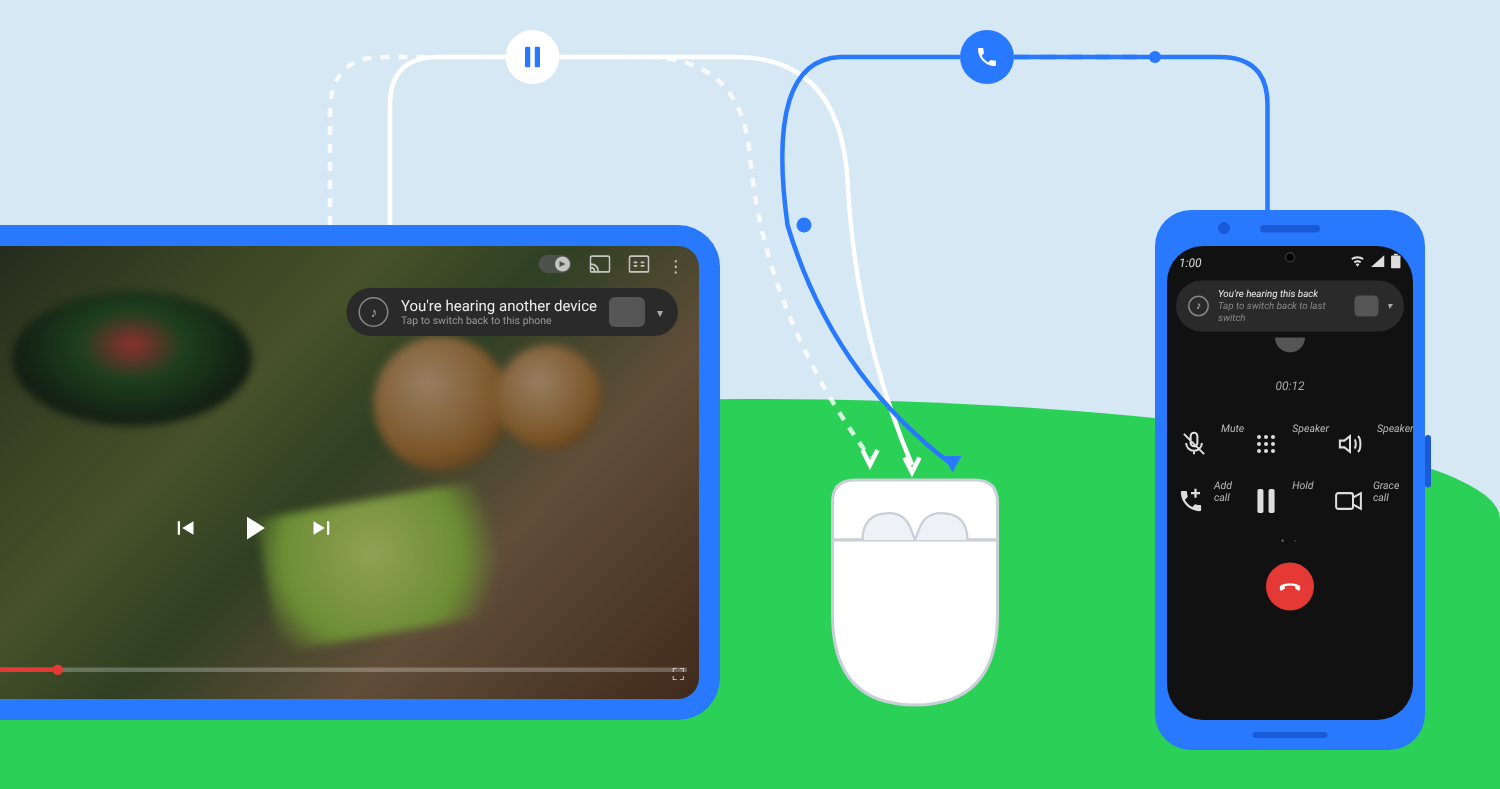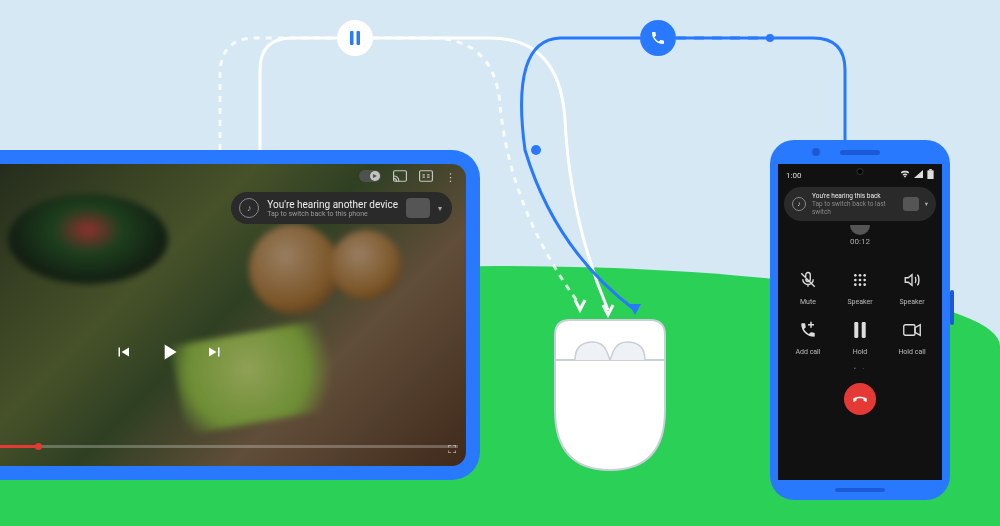--- a/index.html
+++ b/index.html
@@ -115,49 +115,50 @@
     content:''; position:absolute; left:50%; transform:translateX(-50%);
     background:#1a5ad6; border-radius:3px;
   }
   .phone::before { top:10px; width:40px; height:5px; }
   .phone::after { bottom:8px; width:50px; height:4px; }
   .pwr-btn { position:absolute; right:-4px; top:150px; width:4px; height:35px; background:#1a5ad6; border-radius:2px; }
   .cam-dot { position:absolute; left:42px; top:8px; width:8px; height:8px; border-radius:50%; background:#1a5ad6; }
   .phone-screen {
     width:100%; height:100%;
     background:#111;
-    border-radius:0;
+    border-radius:24px;
     position:relative;
     overflow:hidden;
     color:#fff;
+    font-style:italic;
   }
   .statusbar {
     display:flex; justify-content:space-between; align-items:center;
     padding: 5px 8px 2px; font-size:8px; color:#ddd;
   }
   .statusbar .right { display:flex; gap:4px; align-items:center; }
   .punchhole { position:absolute; left:50%; top:4px; transform:translateX(-50%); width:7px; height:7px; border-radius:50%; background:#000; border:1px solid #333; }
   .phone-toast {
     margin: 4px 6px;
     background:#2a2a2a; border-radius:18px;
     padding:5px 8px;
     display:flex; align-items:center; gap:6px;
     font-size:6.5px; color:#ccc;
   }
   .phone-toast .circ { width:14px; height:14px; border-radius:50%; border:1px solid #888; display:flex; align-items:center; justify-content:center; font-size:7px; }
   .phone-toast .thumb { width:16px; height:14px; background:#555; border-radius:3px; }
   .avatar { width:20px; height:10px; border-radius: 0 0 20px 20px; background:#555; margin:2px auto 0; }
   .caller-name { text-align:center; font-size:16px; font-weight:400; margin-top:6px; }
-  .call-time { text-align:center; font-size:8px; color:#aaa; margin-top:2px; }
+  .call-time { text-align:center; font-size:8px; color:#aaa; margin-top:18px; }
   .call-grid {
     display:grid; grid-template-columns: repeat(3,1fr);
     gap: 10px 0;
     margin: 20px 4px 0;
   }
-  .call-btn { display:flex; flex-direction:column; align-items:center; gap:4px; }
+  .call-btn { display:flex; flex-direction:row; align-items:flex-start; gap:4px; }
   .call-btn .ico { width:28px; height:28px; display:flex; align-items:center; justify-content:center; color:#e5e5e5; }
   .call-btn .lbl { font-size:7px; color:#bbb; }
   .indicator-dots { text-align:center; margin-top:8px; color:#666; font-size:8px; letter-spacing:2px; }
   .end-call {
     width:32px; height:32px; border-radius:50%; background:#e53935;
     margin: 10px auto 0;
     display:flex; align-items:center; justify-content:center;
   }
 </style>
 </head>
@@ -356,21 +357,21 @@
           </div>
         <div class="lbl">Hold</div>
       </div>
       <div class="call-btn">
         <div class="ico">
             <svg width="18" height="14" viewBox="0 0 24 16" fill="none" stroke="#ddd" stroke-width="1.8">
               <rect x="1" y="1" width="15" height="14" rx="2"></rect>
               <path d="M16 5l7-4v14l-7-4z"></path>
             </svg>
           </div>
-        <div class="lbl">Hold call</div>
+        <div class="lbl">Grace call</div>
       </div>
     </div>
     <div class="indicator-dots">• ·</div>
     <div class="end-call">
       <svg width="18" height="18" viewBox="0 0 24 24" fill="#fff">
           <path d="M12 9C9 9 6.2 9.7 3.7 11c-.4.2-.7.6-.7 1.1v2.6c0 .8.9 1.3 1.6.9l2.2-1.3c.4-.2.6-.6.6-1v-1.6c1.5-.5 3-.7 4.6-.7s3.1.2 4.6.7v1.6c0 .4.2.8.6 1l2.2 1.3c.7.4 1.6-.1 1.6-.9v-2.6c0-.5-.3-.9-.7-1.1C17.8 9.7 15 9 12 9z"></path>
         </svg>
     </div>
   </div>
 </div>

